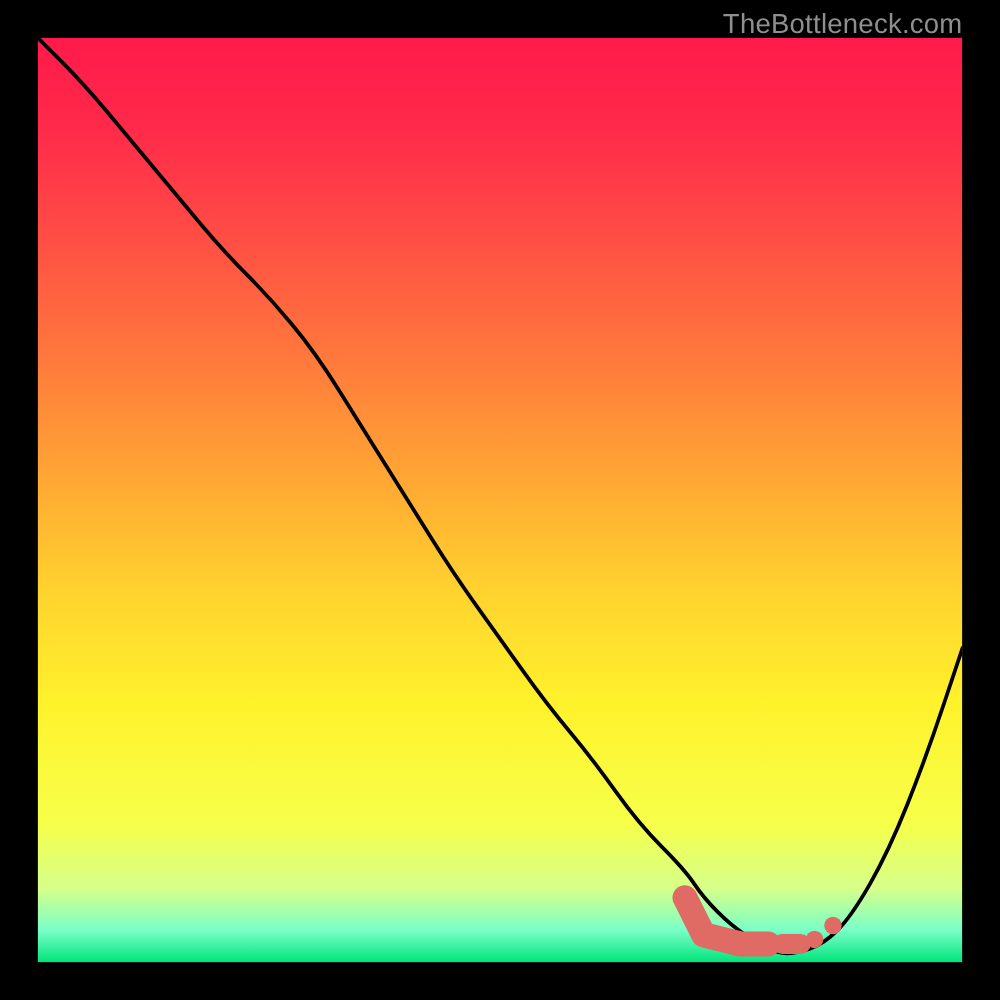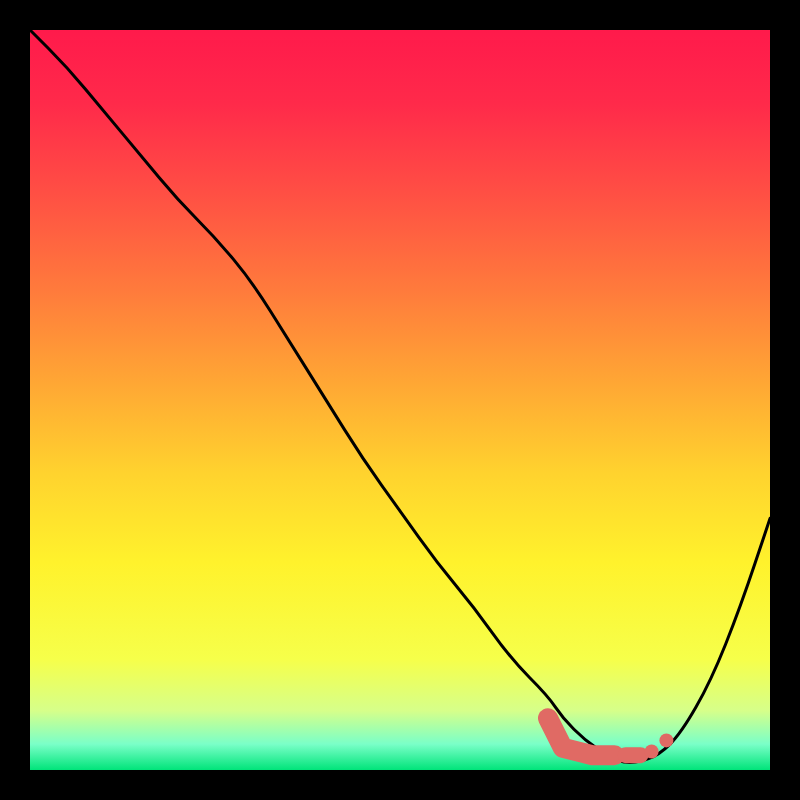--- a/index.html
+++ b/index.html
@@ -76,13 +76,14 @@
     <svg class="curves" viewBox="0 0 740 740" preserveAspectRatio="none">
       <path fill="none" stroke-width="3" stroke-linejoin="round" stroke-linecap="round" d="M0,0 Q0,0 18.5,18.5 Q37,37 55.5,59.19999999999999 Q74,81.39999999999998 92.5,103.60000000000002 Q111,125.80000000000007 129.5,148 Q148,170.19999999999993 166.5,188.7 Q185,207.20000000000005 203.5,229.4 Q222,251.59999999999997 240.5,281.2 Q259,310.8 277.5,340.4 Q296,370 314.5,399.6 Q333,429.2 351.5,455.1 Q370,481 388.5,506.9 Q407.00000000000006,532.8 425.5,555 Q444,577.2 462.5,603.1 Q481,629 499.5,647.5 Q518,666 525.4,677.1 Q532.8,688.2 543.9,699.3 Q555,710.4 566.1,717.8 Q577.2,725.2 584.6,728.9000000000001 Q592,732.6 599.4,732.6 Q606.8,732.6 617.9,728.9000000000001 Q629,725.2 640.1,714.1 Q651.2,703 666,677.1 Q680.8000000000001,651.2 695.6,614.2 Q710.4,577.2 725.2,532.8 T740,488.4" stroke="#000000"></path>
       <g>
           <path d="M518,688.2 L532.8,717.8 L562.4,725.2 L584.6,725.2" fill="none" stroke="#e06a64" stroke-width="20" stroke-linecap="round" stroke-linejoin="round"></path>
           <path d="M595.7,725.2 L610.5,725.2" fill="none" stroke="#e06a64" stroke-width="16" stroke-linecap="round" stroke-linejoin="round"></path>
           <circle cx="621.6" cy="721.5" r="7" fill="#e06a64" stroke="#b84f49" stroke-width="0"></circle>
           <circle cx="636.4" cy="710.4" r="7" fill="#e06a64" stroke="#b84f49" stroke-width="0"></circle>
         </g>
     </svg>
   </div>
+  <div class="watermark">TheBottleneck.com</div>
 </div>
 
 </body></html>

